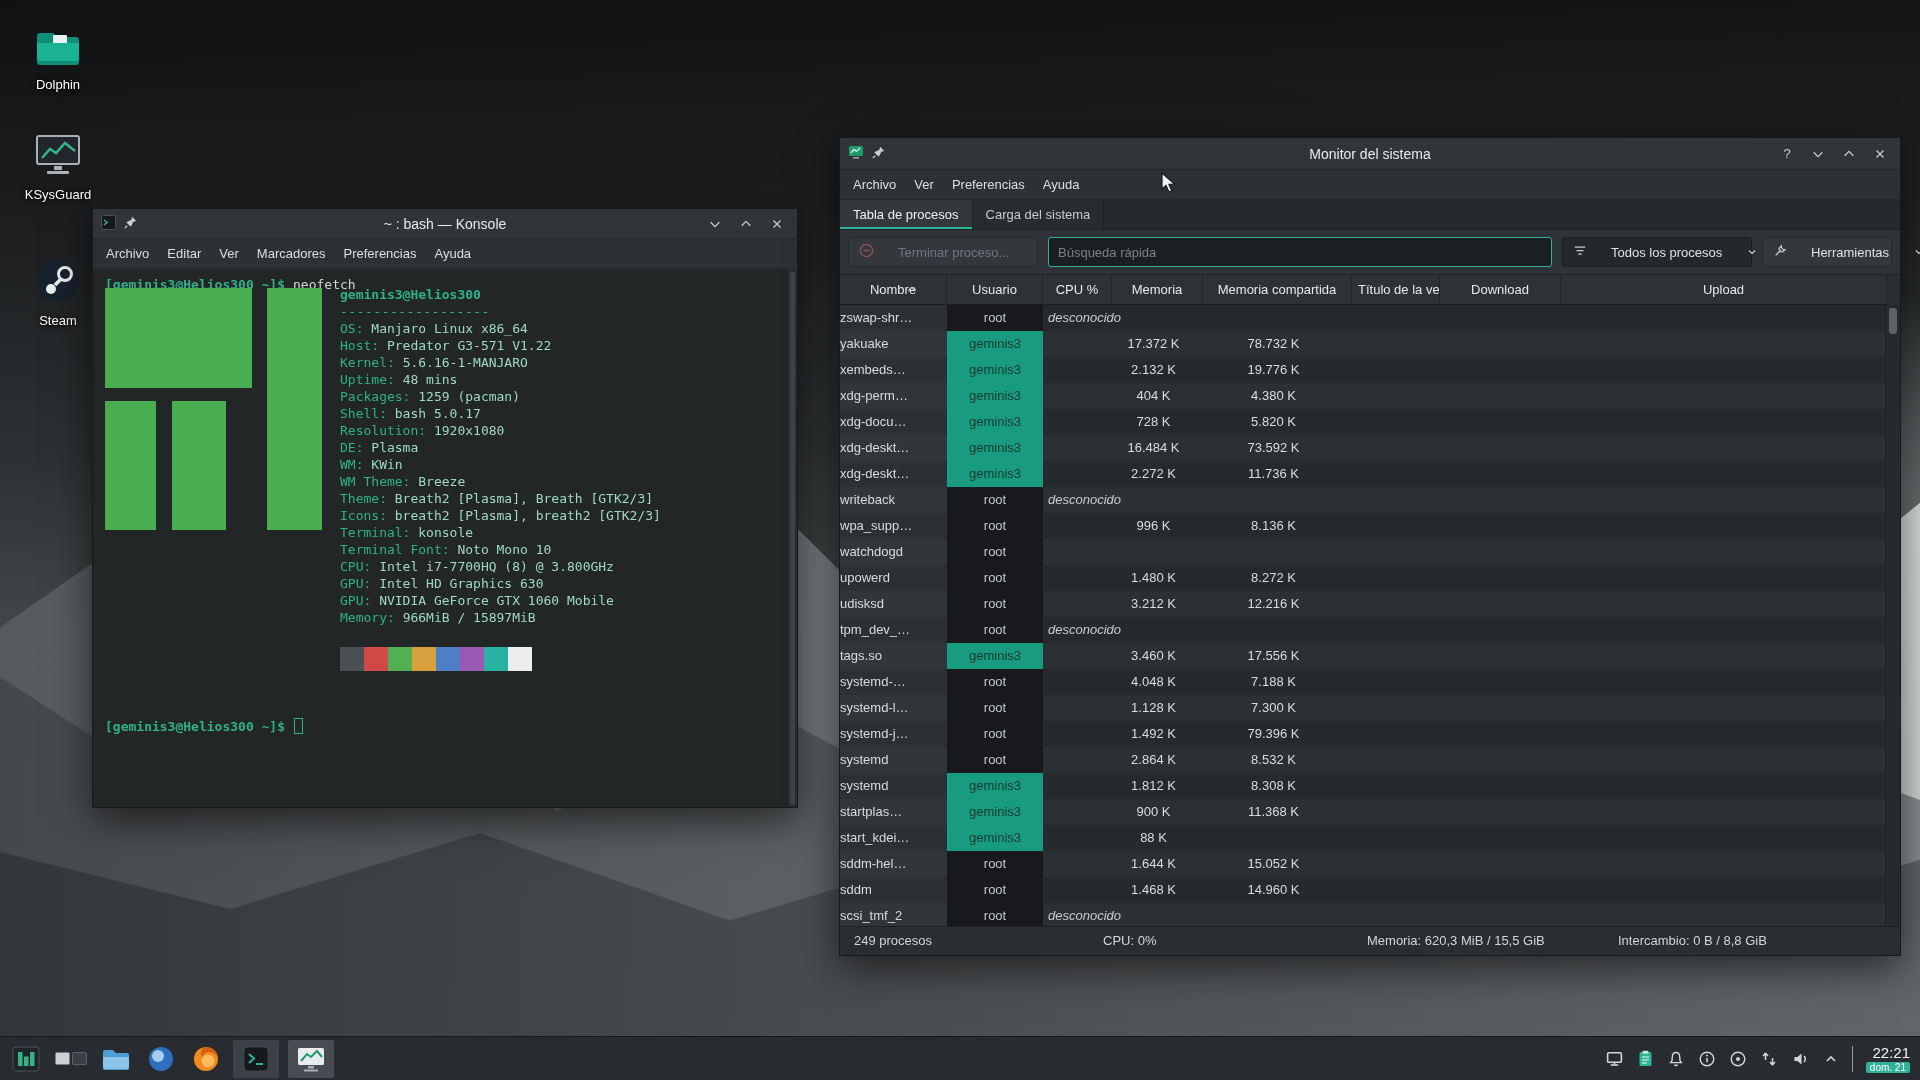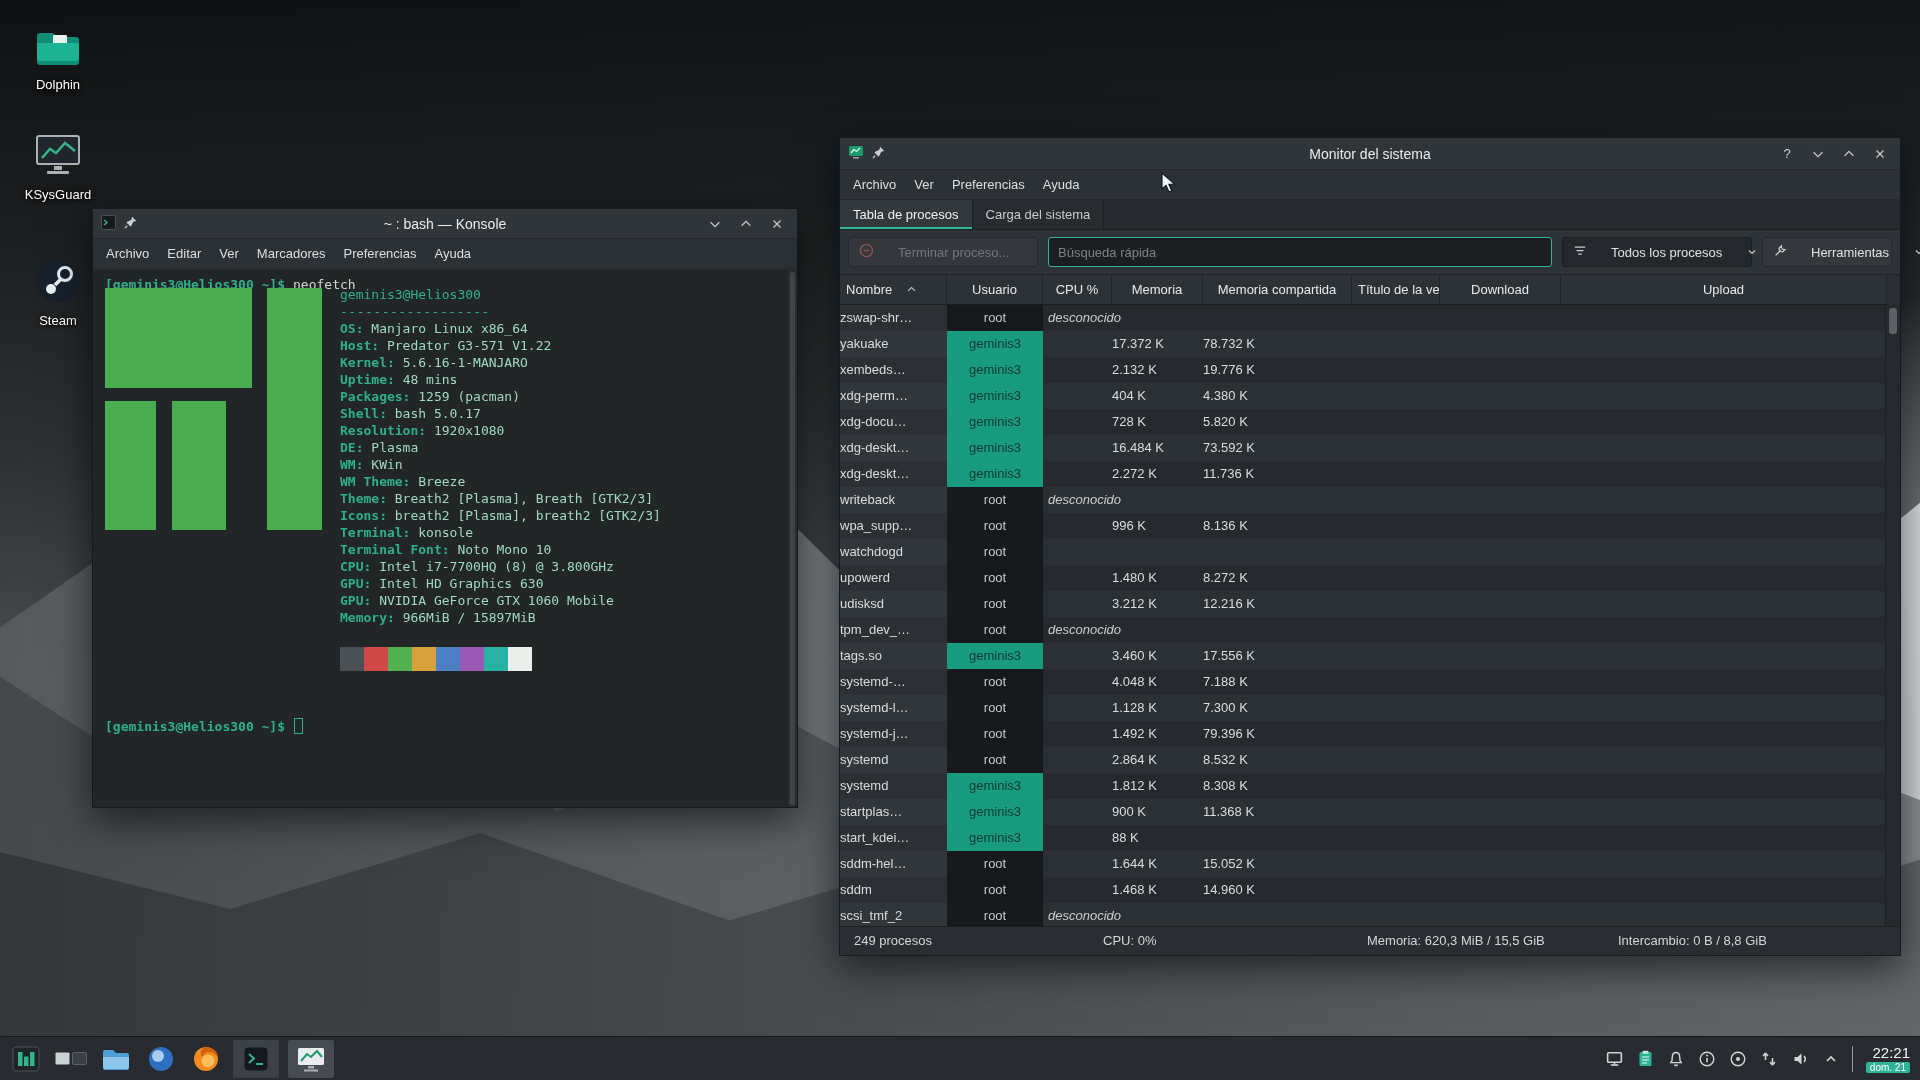--- a/index.html
+++ b/index.html
@@ -42,23 +42,23 @@
 .term-first{top:7px}
 .prompt{color:#2eb188;font-weight:bold}
 .cmd{color:#d2d6d4;margin-left:8px}
 .manjaro-logo{position:absolute;left:12px;top:18px;width:217px;height:242px}
 .lg{position:absolute;background:#4aae50}
 .lg-big{left:0;top:0;width:147px;height:100px}
 .lg-left{left:0;top:113px;width:51px;height:129px}
 .lg-mid{left:67px;top:113px;width:54px;height:129px}
 .lg-right{left:162px;top:0;width:55px;height:242px}
 .nf{position:absolute;left:247px;top:16px;line-height:17px;white-space:nowrap}
-.nf-header{color:#2eb188;font-weight:normal}
+.nf-header{color:#2eb188;font-weight:bold}
 .nf-sep{color:#2eb188;letter-spacing:.5px}
-.nf-k{color:#2eb188;font-weight:bold}
+.nf-k{color:#2eb188;font-weight:normal}
 .nf-v{color:#9fd8c3}
 .palette{display:flex;margin-top:21px}
 .swatch{width:24px;height:24px}
 .bottom-line{top:448px}
 .cursor-block{display:inline-block;width:9px;height:16px;border:1px solid #2eb188;vertical-align:-3px;margin-left:9px}
 .term-sb{position:absolute;right:0;top:0;bottom:0;width:9px;background:#2b2e30}
 .term-sb .thumb{position:absolute;left:2px;right:2px;top:2px;bottom:2px;background:#3f4447;border-radius:3px}
 
 
 .sysmon{left:839px;top:137px;width:1062px;height:819px;--cols:107px 96px 69px 91px 149px 88px 121px 1fr}
@@ -70,31 +70,31 @@
 .toolbar{height:45px;background:#2e3338;display:flex;align-items:center;gap:10px;padding:0 8px;border-bottom:1px solid #202428}
 .toolbtn{height:30px;display:flex;align-items:center;gap:24px;padding:0 10px;background:#34383d;border:1px solid #26292d;border-radius:3px;font-size:13px;color:#dde0e2;white-space:nowrap}
 .kill-btn{width:190px;color:#70767b}
 .search{flex:1;height:30px;background:#1c1f22;border:1px solid #2eb398;border-radius:3px;color:#e8eaec;font-size:13px;padding:0 9px;outline:none;font-family:"Liberation Sans",sans-serif}
 .search::placeholder{color:#7b8186}
 .filter-dd{width:190px;background:#24282c;border-color:#1b1e21}
 .tools-btn{width:130px}
 .dd-chevron{margin-left:auto;display:flex}
 .phead{position:absolute;top:137px;left:0;width:1047px;height:30px;display:grid;grid-template-columns:var(--cols);background:#2d3237;border-bottom:1px solid #1b1e21;font-size:13px;color:#e6e8ea}
 .hcell{line-height:29px;border-right:1px solid #212428;padding:0 6px;text-align:center;overflow:hidden;white-space:nowrap}
-.hcell:first-child{text-align:left;}
+.hcell:first-child{text-align:center;}
 .sort-arrow{position:absolute;left:66px;top:9px;display:flex}
 .rows{position:absolute;top:167px;left:0;width:1047px;bottom:29px;overflow:hidden;background:#232629}
 .prow{display:grid;grid-template-columns:var(--cols);height:26px;font-size:13px;color:#d9dcde}
 .prow:nth-child(odd){background:#26292d}
 .prow:nth-child(even){background:#2b3034}
 .c{height:26px;line-height:26px;white-space:nowrap;overflow:hidden}
 .c.name{padding-left:0;background:rgba(255,255,255,.03)}
 .c.user{text-align:center;background:#17191c;color:#c3c7ca}
 .prow[data-user="geminis3"] .user{background:#199b80;color:#103a2f}
-.c.mem,.c.shared{text-align:left;padding-right:8px}
+.c.mem,.c.shared{text-align:center;padding-right:8px}
 .prow.unknown .mem{grid-column:3/5;text-align:left;font-style:italic;padding-left:5px;color:#c9cdd0}
 .vscroll{position:absolute;top:167px;right:0;bottom:29px;width:15px;background:#26292d;border-left:1px solid #1d2024}
 .vthumb{position:absolute;top:3px;left:3px;right:3px;height:26px;background:#5c6165;border-radius:3px}
 .statusbar{position:absolute;left:0;right:0;bottom:0;height:29px;background:#2a2e33;border-top:1px solid #1d2124;font-size:13px;color:#d2d5d8}
 .statusbar span{position:absolute;line-height:28px;white-space:nowrap}
 .st1{left:14px}.st2{left:263px}.st3{left:527px}.st4{left:778px}
 
 
 .taskbar{position:absolute;left:0;bottom:0;width:1920px;height:44px;background:#282c31;border-top:1px solid #16181b;display:flex;align-items:center;z-index:50}
 .tb-apps{display:flex;align-items:center;gap:9px;padding-left:8px}

